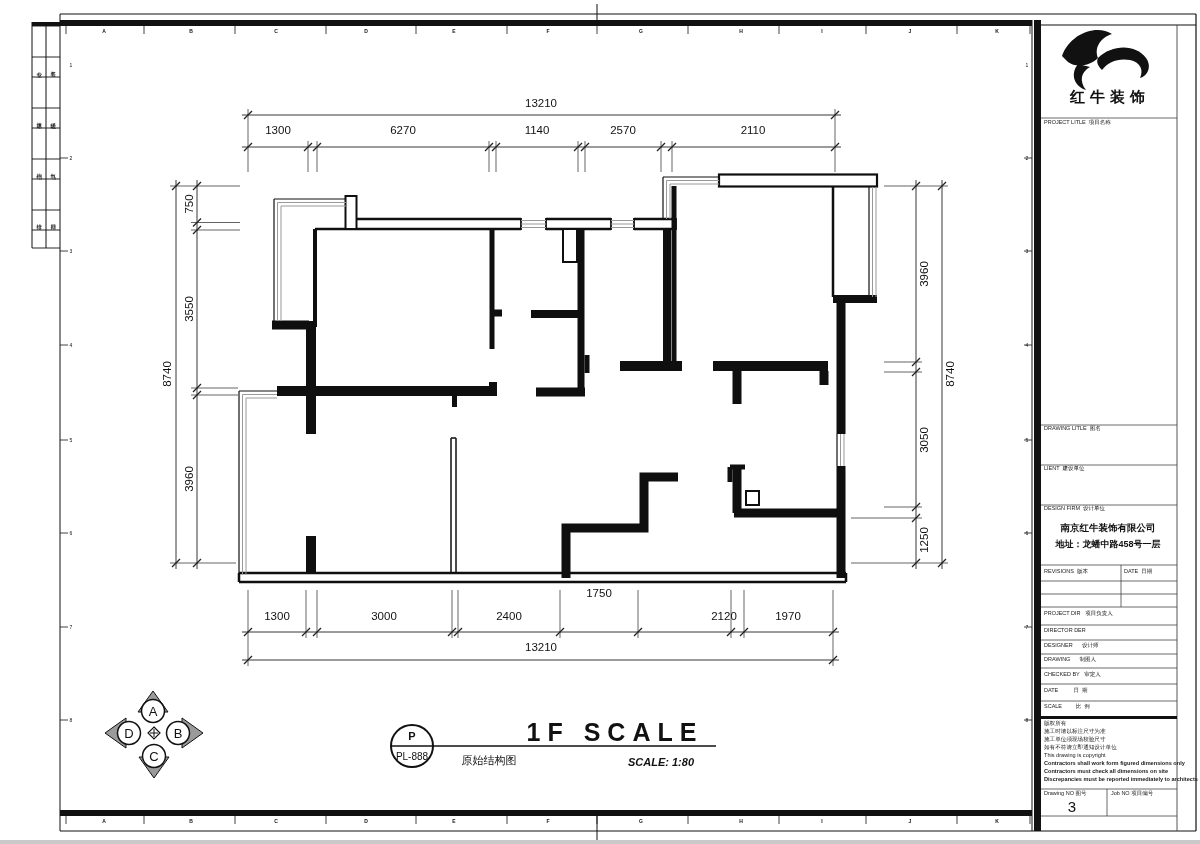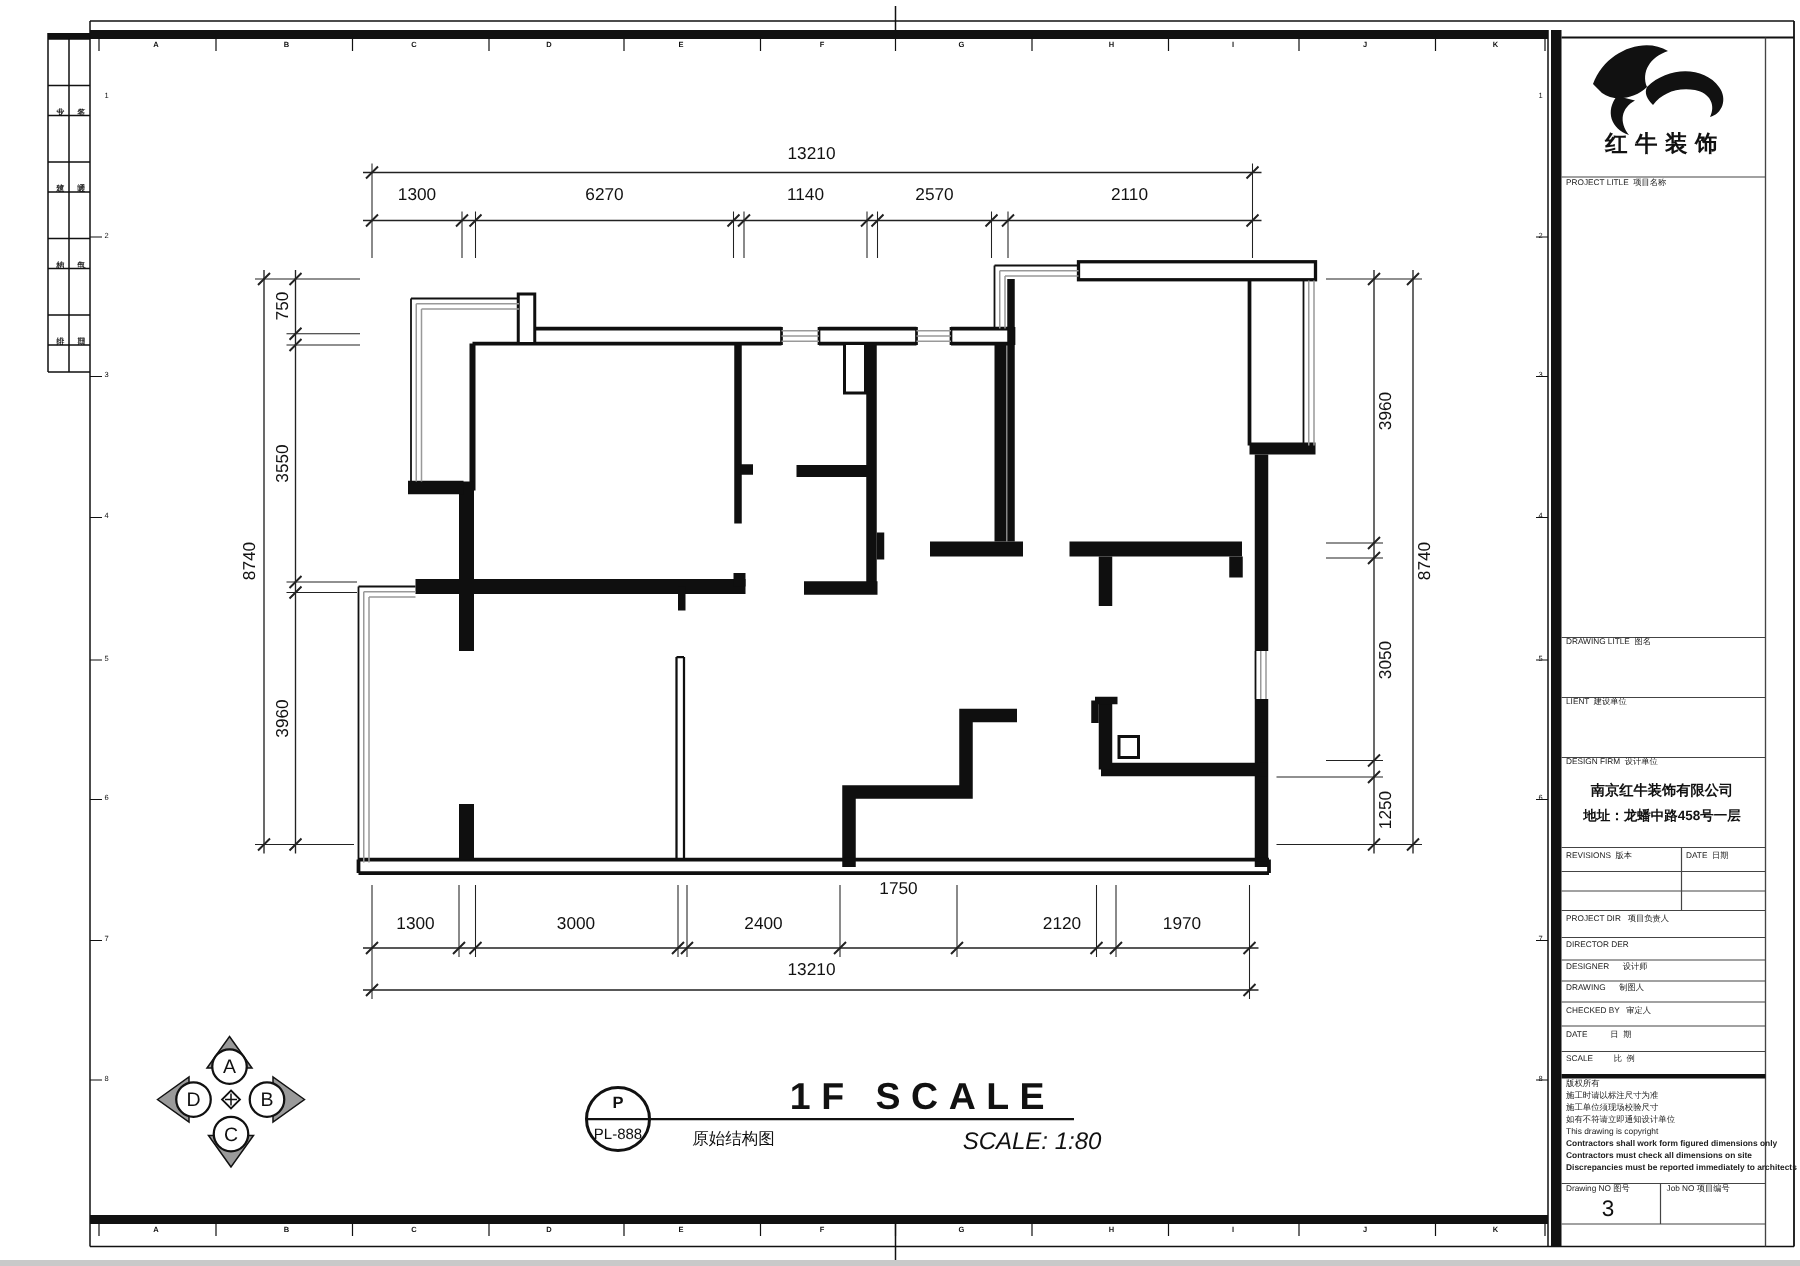--- a/index.html
+++ b/index.html
@@ -7,21 +7,21 @@
          font-family:"Liberation Sans",sans-serif;color:#111;}
   .lines{position:absolute;left:0;top:0;}
   .t{position:absolute;transform:translate(-50%,-50%);font-size:11.5px;color:#111;white-space:nowrap;line-height:1;}
   .rot{transform:translate(-50%,-50%) rotate(-90deg);}
   .tl{position:absolute;transform:translate(0,-50%);font-size:5.5px;color:#222;white-space:pre;line-height:1;}
   .vtext{position:absolute;transform:translate(-50%,-50%);writing-mode:vertical-rl;font-size:5.5px;color:#111;line-height:1;}
   .ruler{font-size:5px;font-weight:bold;}
   .zone{font-size:5px;}
   .plan-title{font-size:25px;font-weight:bold;letter-spacing:7px;}
   .plan-sub{font-size:11px;}
-  .plan-scale{font-size:16px;font-style:italic;font-weight:normal;margin-left:27px;}
+  .plan-scale{font-size:11px;font-style:italic;font-weight:bold;}
   .bubble-p{font-size:11px;font-weight:bold;}
   .bubble-code{font-size:10px;}
   .compass-letter{font-size:13px;}
   .logo-text{font-size:15px;font-weight:bold;letter-spacing:5px;}
   .firm{font-size:9.5px;font-weight:bold;}
   .addr{font-size:9px;font-weight:bold;}
   .note{font-size:5.6px;}
   .note.b{font-weight:bold;}
   .big-no{font-size:15px;}
 </style>
@@ -210,21 +210,21 @@
 <span class="t" style="left:278px;top:131px">1300</span>
 <span class="t" style="left:403px;top:131px">6270</span>
 <span class="t" style="left:537px;top:131px">1140</span>
 <span class="t" style="left:623px;top:131px">2570</span>
 <span class="t" style="left:753px;top:131px">2110</span>
 
 <span class="t" style="left:277px;top:617px">1300</span>
 <span class="t" style="left:384px;top:617px">3000</span>
 <span class="t" style="left:509px;top:617px">2400</span>
 <span class="t" style="left:599px;top:594px">1750</span>
-<span class="t" style="left:708px;top:617px">2120</span>
+<span class="t" style="left:724px;top:617px">2120</span>
 <span class="t" style="left:788px;top:617px">1970</span>
 <span class="t" style="left:541px;top:648px">13210</span>
 
 <span class="t rot" style="left:168px;top:374px">8740</span>
 <span class="t rot" style="left:190px;top:204px">750</span>
 <span class="t rot" style="left:190px;top:309px">3550</span>
 <span class="t rot" style="left:190px;top:479px">3960</span>
 
 <span class="t rot" style="left:951px;top:374px">8740</span>
 <span class="t rot" style="left:925px;top:274px">3960</span>

